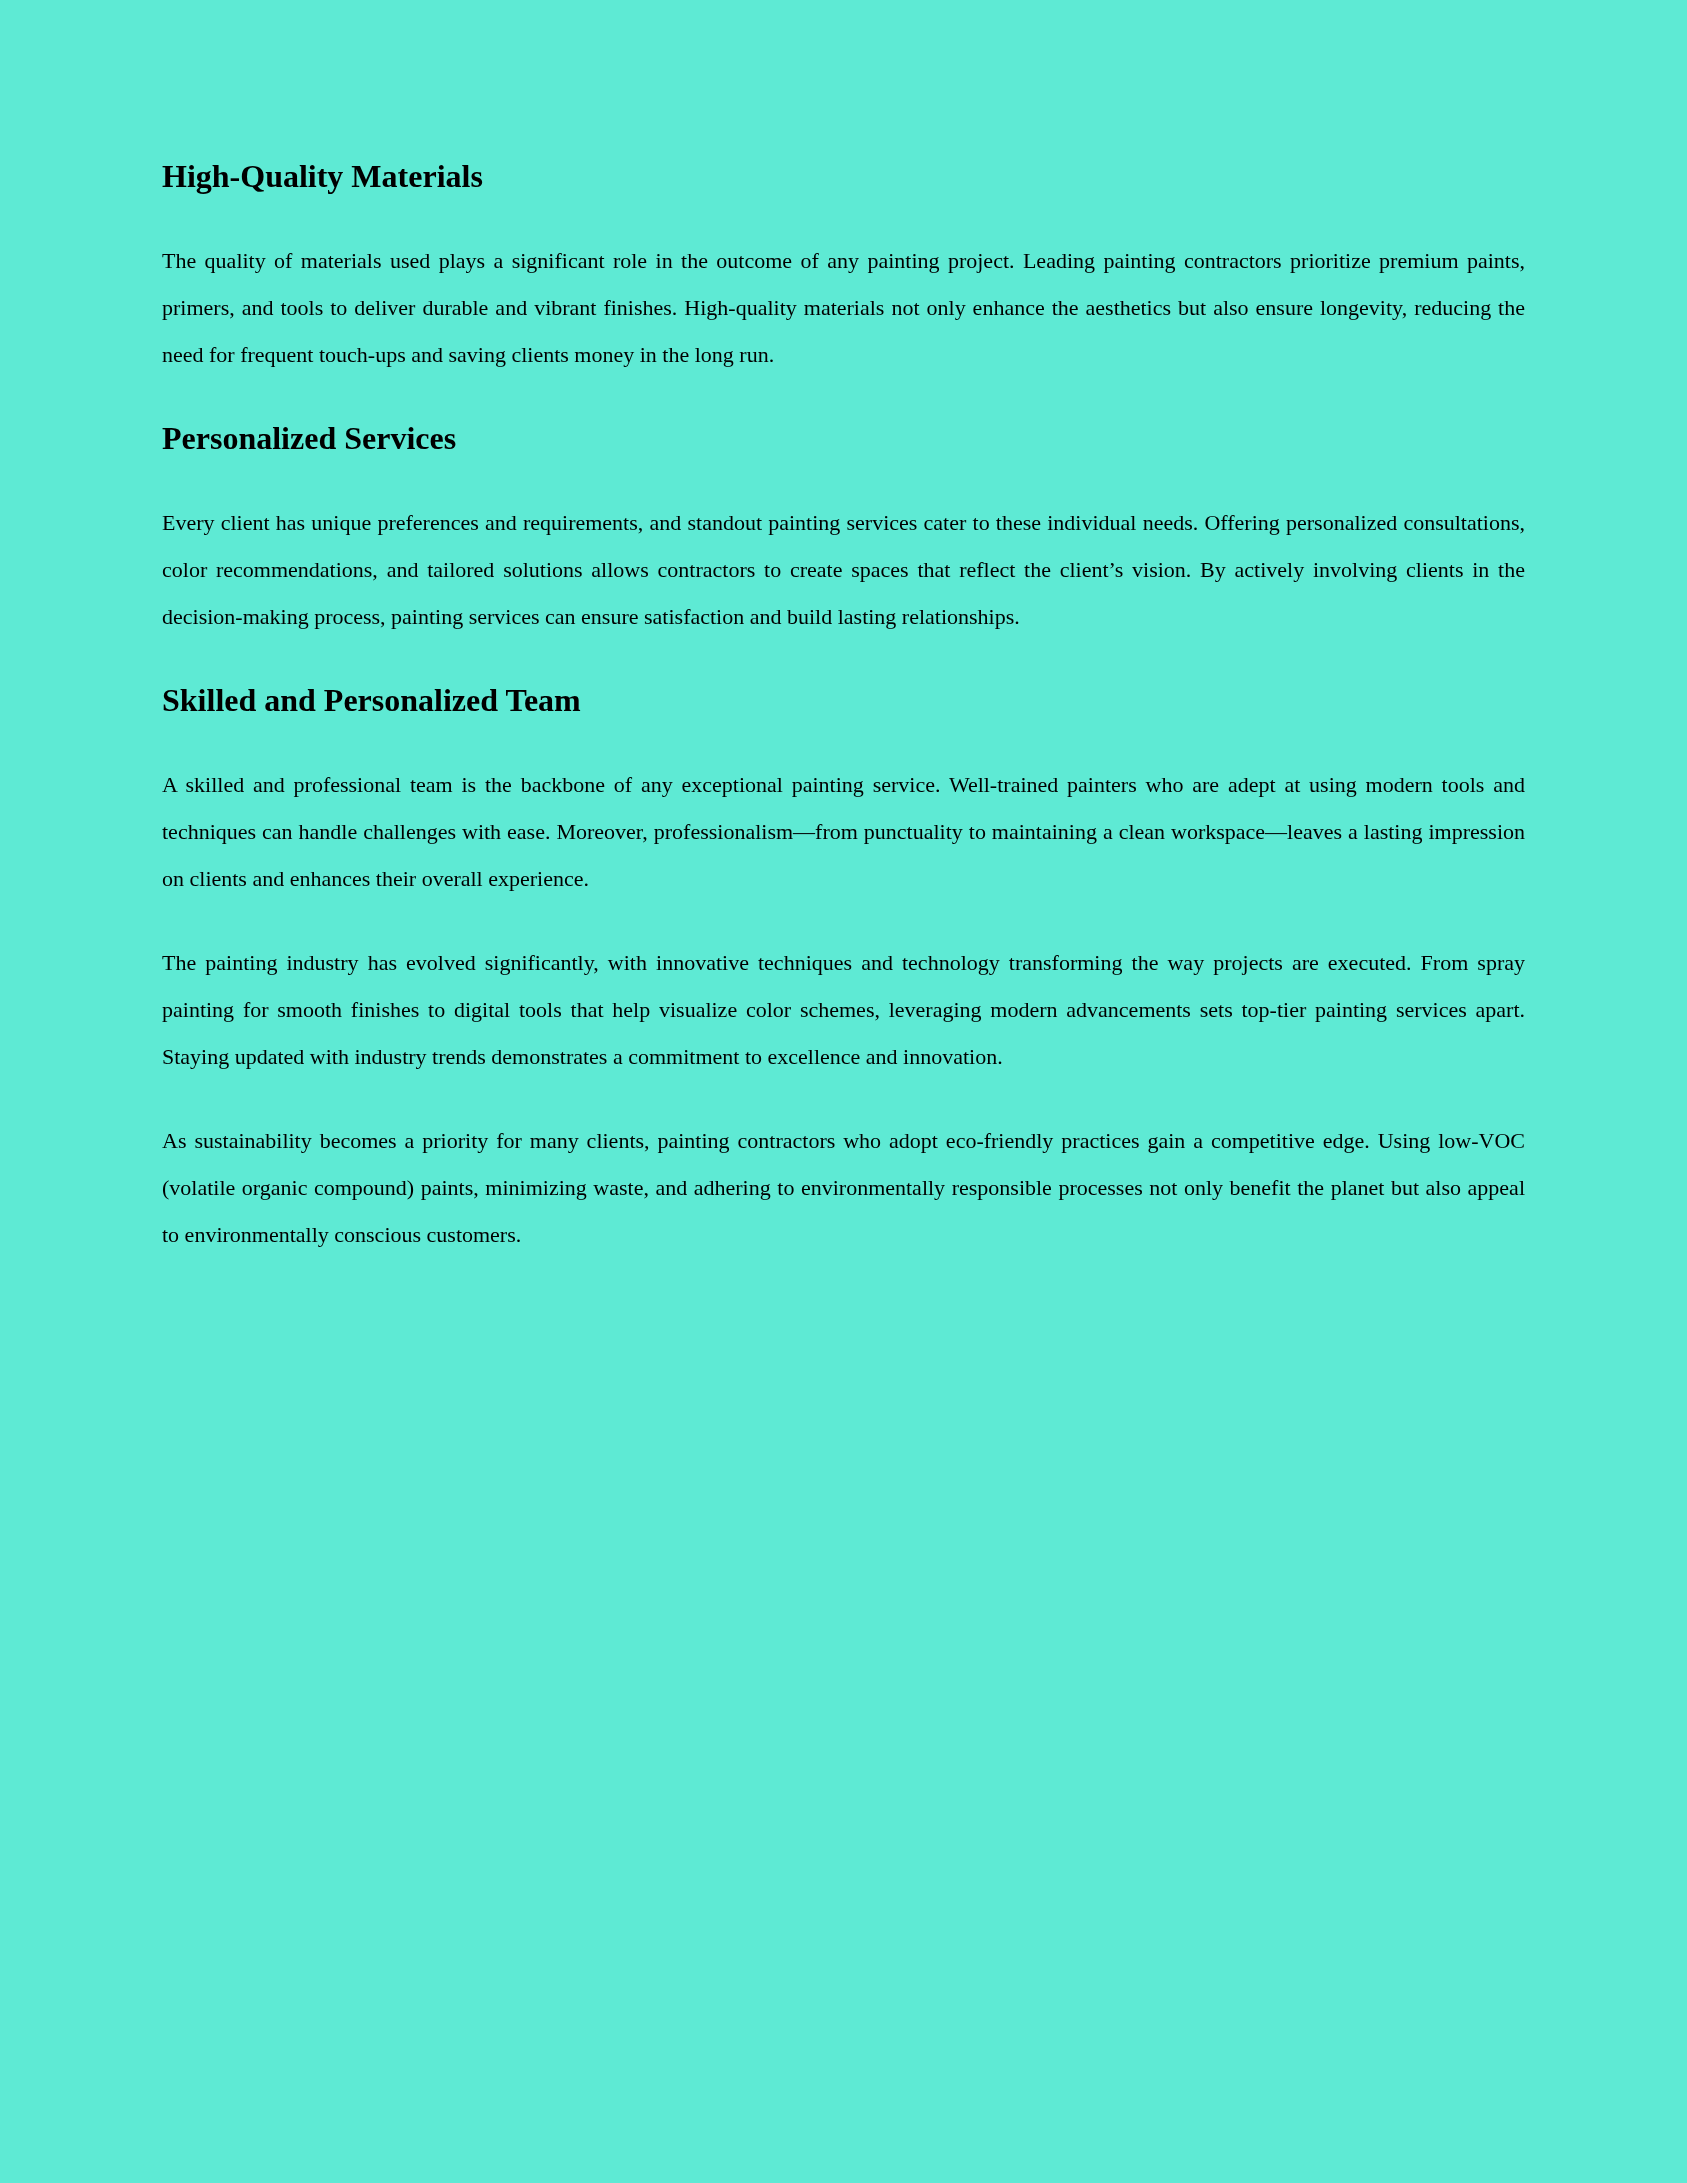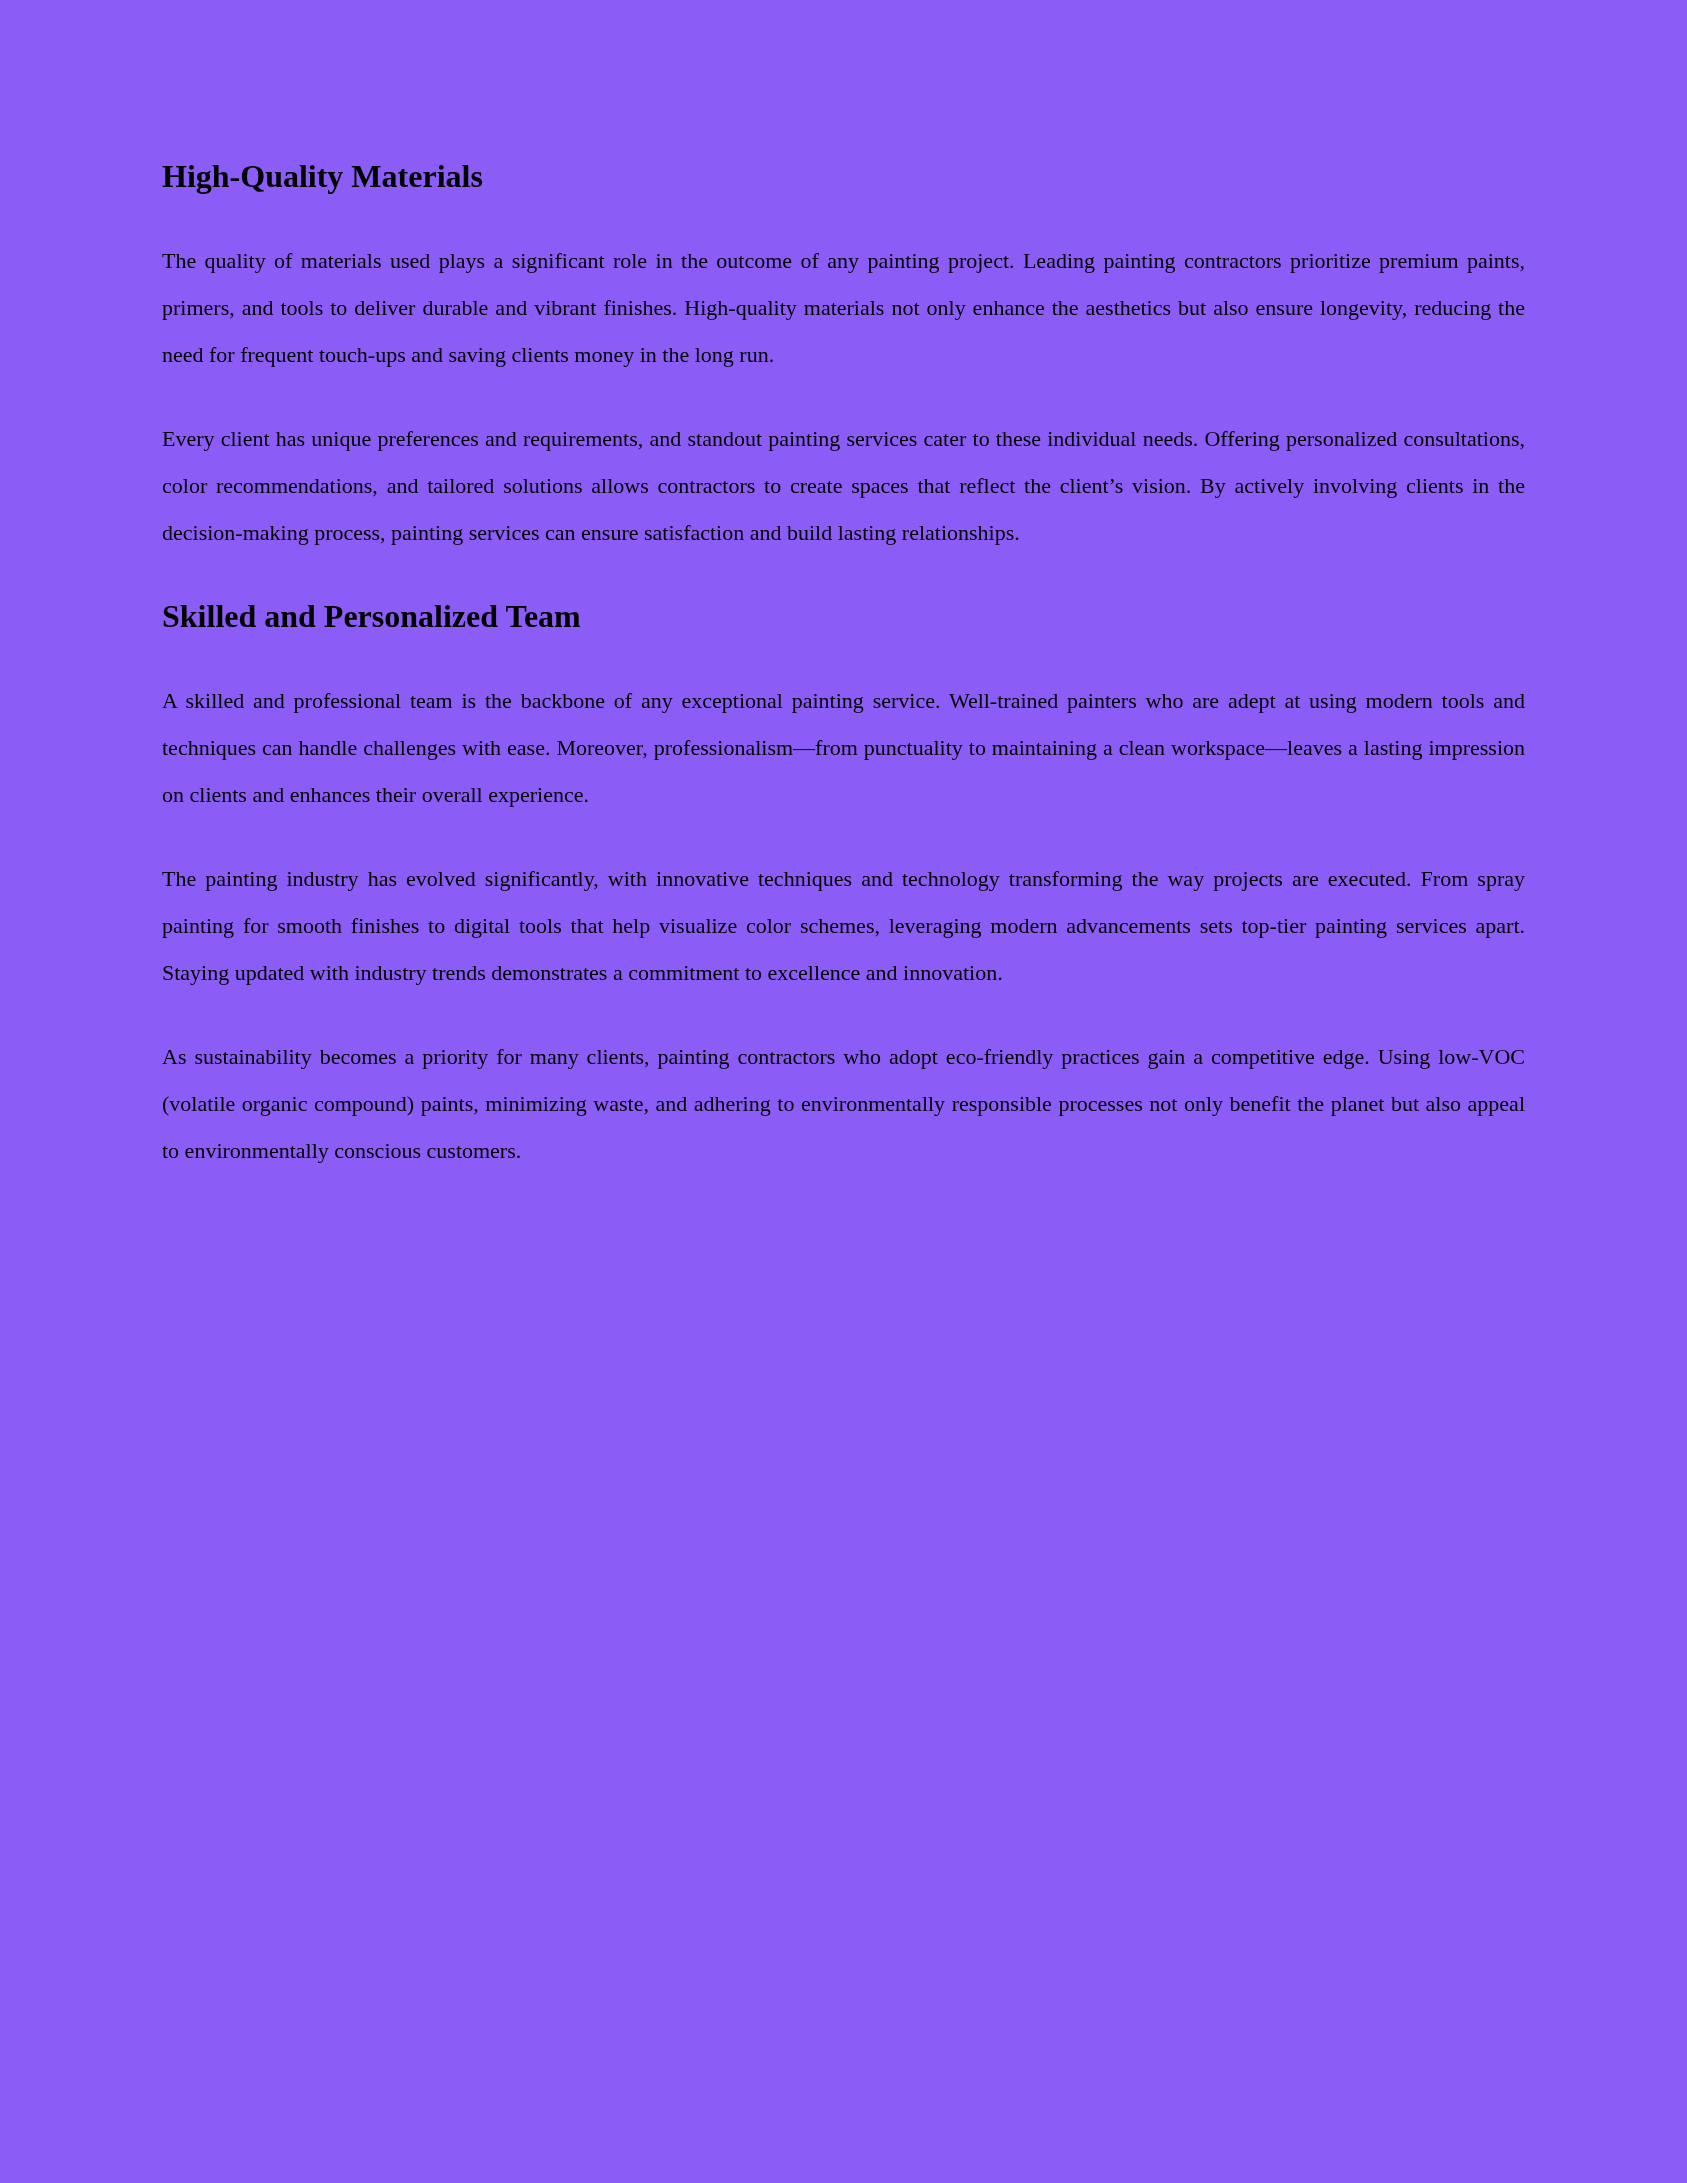--- a/index.html
+++ b/index.html
@@ -12,21 +12,21 @@
     min-height: 2183px;
     font-family: "Liberation Serif", "DejaVu Serif", serif;
     color: #000000;
     position: relative;
   }
   .page {
     box-sizing: border-box;
     width: 1687px;
     min-height: 2183px;
     padding: 153px 162px 132px 162px;
-    background: #8b5cf6;
+    background: #5eead4;
   }
   .doc-section {
     margin: 0;
   }
   .doc-heading {
     font-size: 32px;
     font-weight: bold;
     line-height: 47px;
     margin: 0 0 37px 0;
   }
@@ -43,20 +43,21 @@
 <body>
 
 <div class="page">
 
   <div class="doc-section">
     <h2 class="doc-heading">High-Quality Materials</h2>
     <p class="doc-paragraph">The quality of materials used plays a significant role in the outcome of any painting project. Leading painting contractors prioritize premium paints, primers, and tools to deliver durable and vibrant finishes. High-quality materials not only enhance the aesthetics but also ensure longevity, reducing the need for frequent touch-ups and saving clients money in the long run.</p>
   </div>
 
   <div class="doc-section">
+    <h2 class="doc-heading">Personalized Services</h2>
     <p class="doc-paragraph">Every client has unique preferences and requirements, and standout painting services cater to these individual needs. Offering personalized consultations, color recommendations, and tailored solutions allows contractors to create spaces that reflect the client’s vision. By actively involving clients in the decision-making process, painting services can ensure satisfaction and build lasting relationships.</p>
   </div>
 
   <div class="doc-section">
     <h2 class="doc-heading">Skilled and Personalized Team</h2>
     <p class="doc-paragraph">A skilled and professional team is the backbone of any exceptional painting service. Well-trained painters who are adept at using modern tools and techniques can handle challenges with ease. Moreover, professionalism—from punctuality to maintaining a clean workspace—leaves a lasting impression on clients and enhances their overall experience.</p>
   </div>
 
   <div class="doc-section">
     <p class="doc-paragraph">The painting industry has evolved significantly, with innovative techniques and technology transforming the way projects are executed. From spray painting for smooth finishes to digital tools that help visualize color schemes, leveraging modern advancements sets top-tier painting services apart. Staying updated with industry trends demonstrates a commitment to excellence and innovation.</p>

